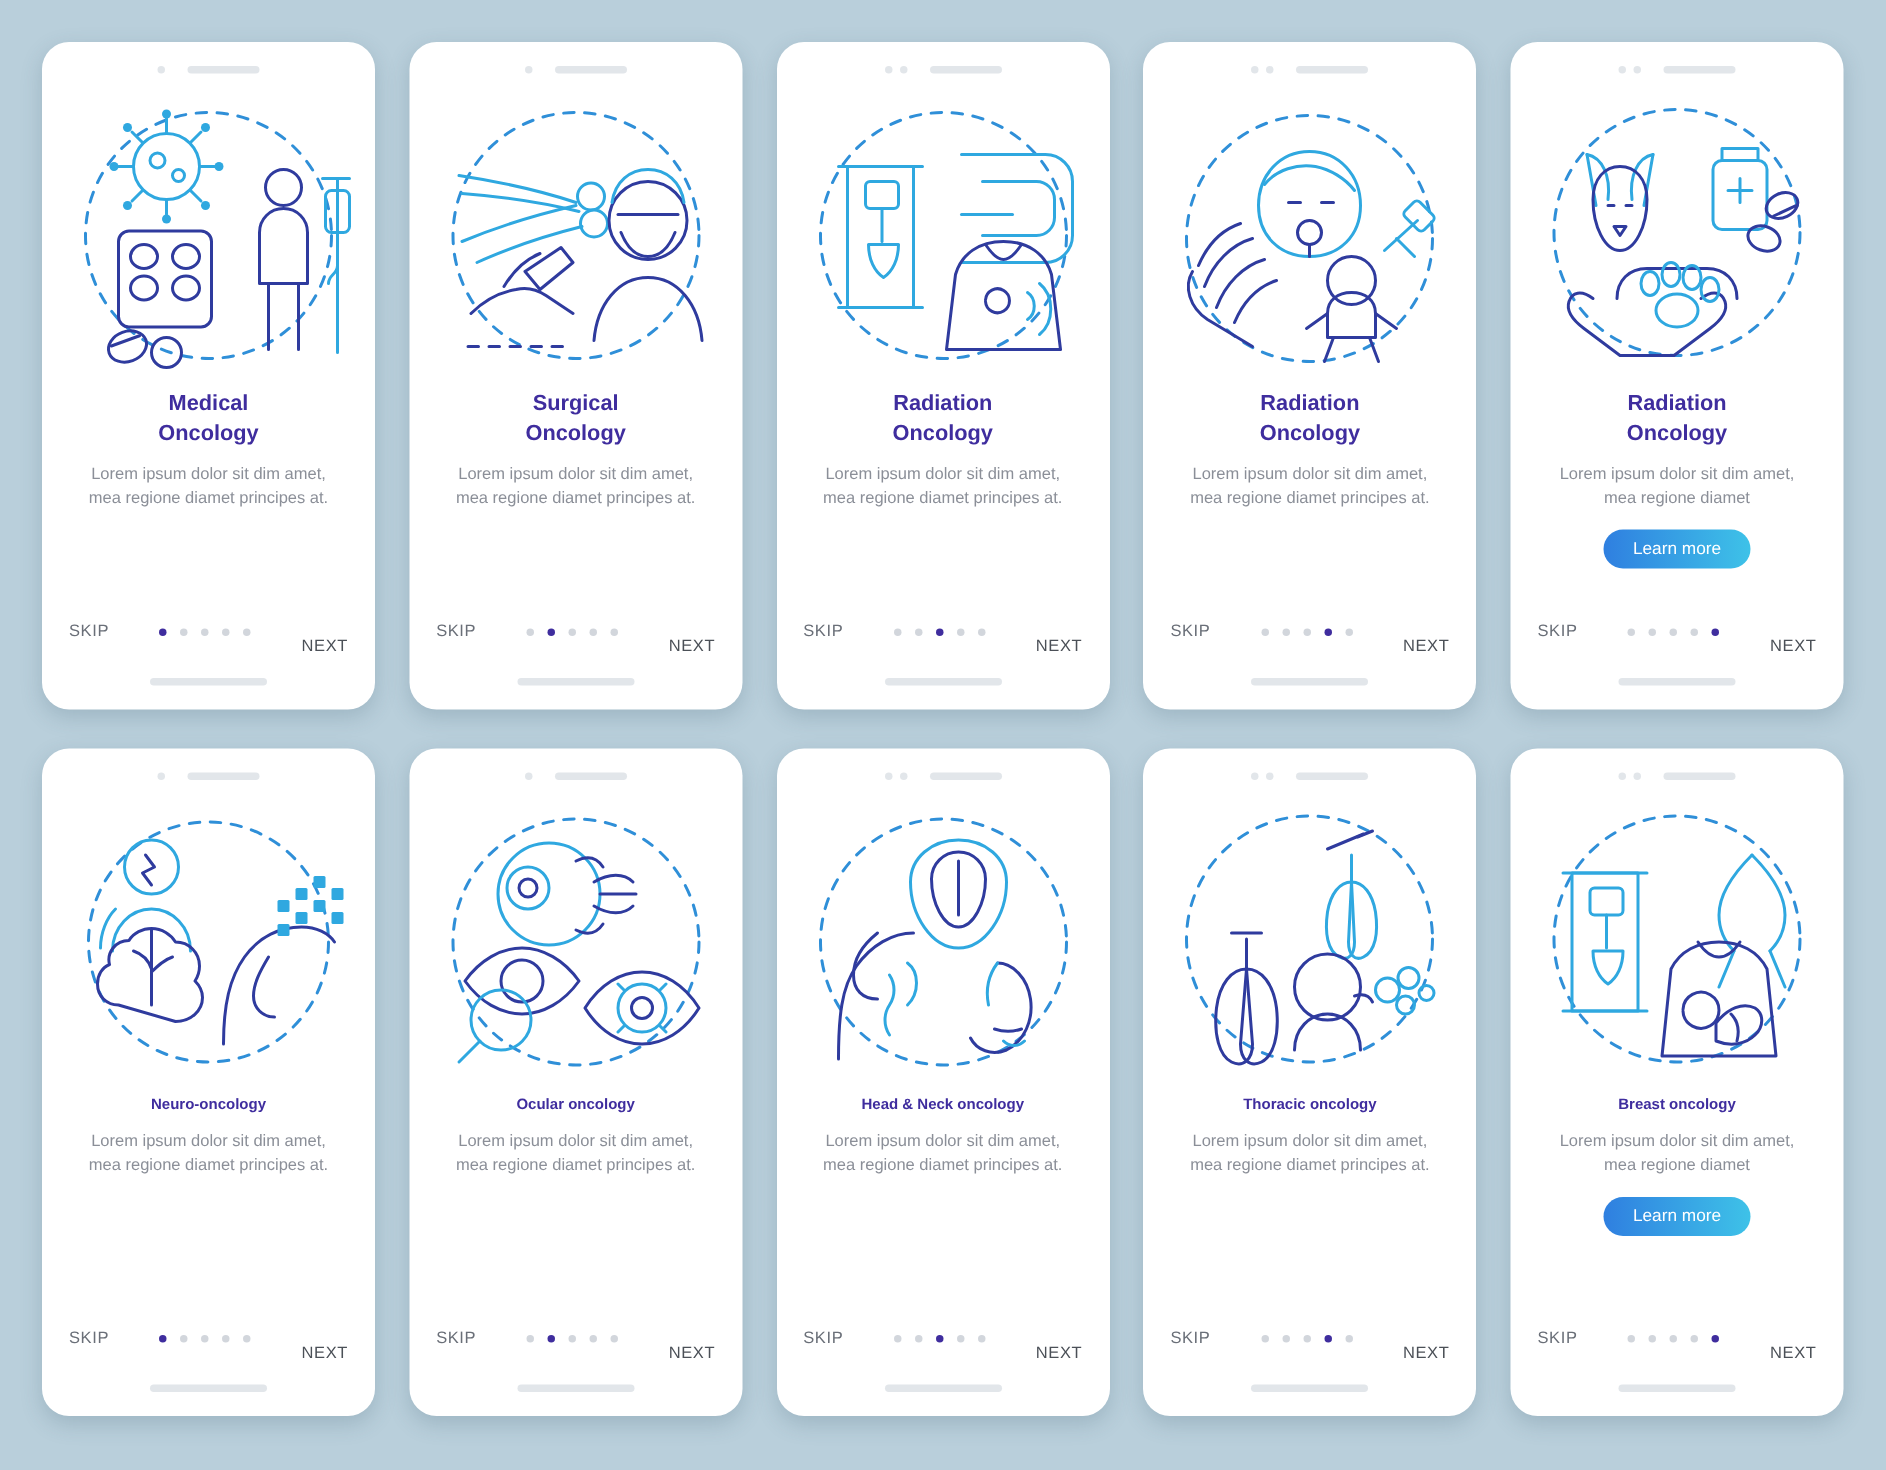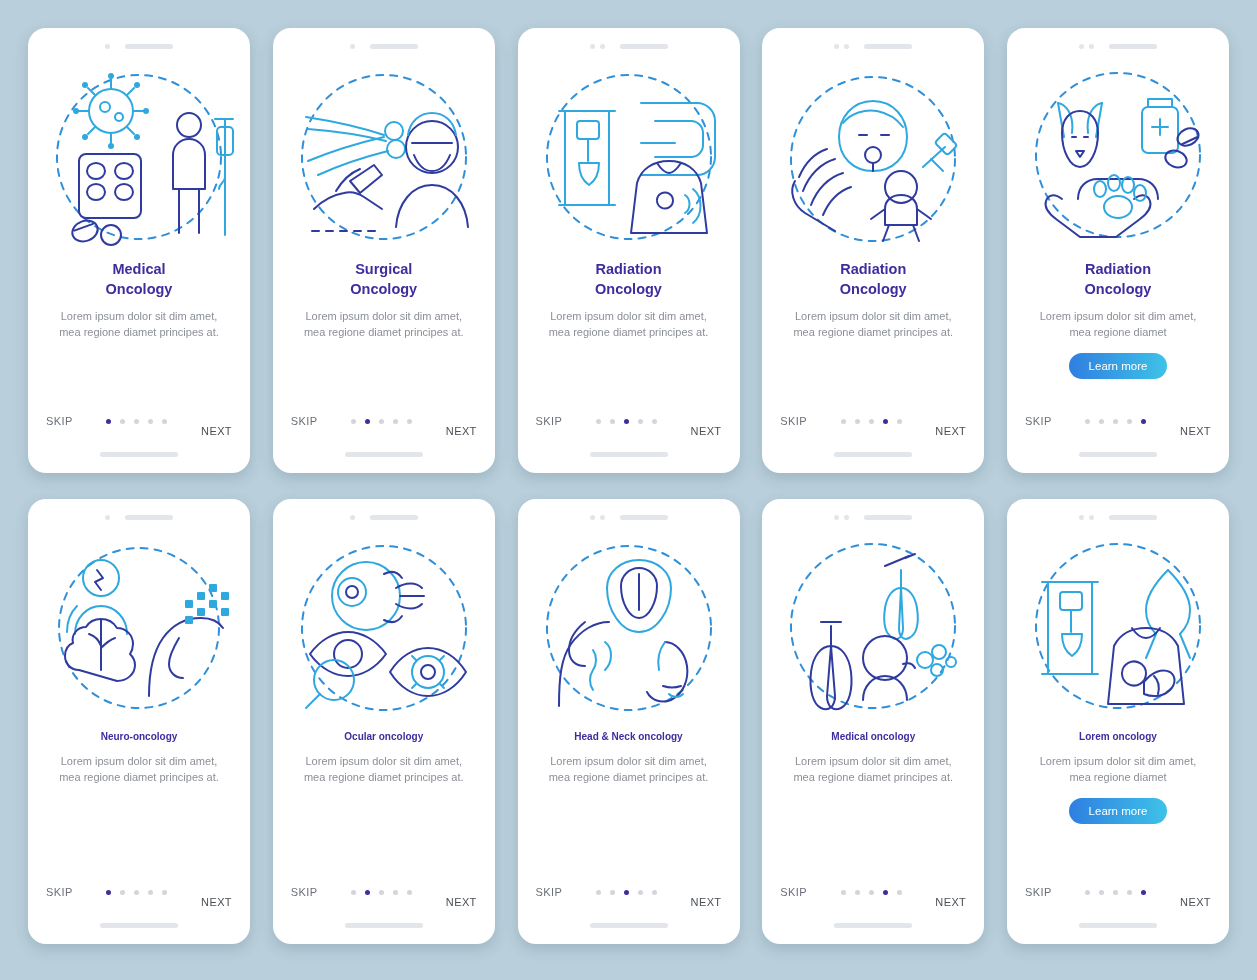--- a/index.html
+++ b/index.html
@@ -562,21 +562,21 @@
           <path class="s" d="M90 170c0-14 10-24 22-24s22 10 22 24" stroke="#2f3b9e"></path>
           <path class="s" d="M130 134c6-2 10 0 12 4" stroke="#2f3b9e"></path>
 
           <circle class="s" cx="152" cy="130" r="8" stroke="#2fa8e0"></circle>
           <circle class="s" cx="166" cy="122" r="7" stroke="#2fa8e0"></circle>
           <circle class="s" cx="164" cy="140" r="6" stroke="#2fa8e0"></circle>
           <circle class="s" cx="178" cy="132" r="5" stroke="#2fa8e0"></circle>
         </svg>
       </div>
       <div class="title one-line">
-        <div>Medical oncology</div>
+        <div>Thoracic oncology</div>
       </div>
       <div class="desc">Lorem ipsum dolor sit dim amet, mea regione diamet principes at.</div>
       <div class="footer">
         <span class="skip">SKIP</span>
         <span class="dots">
           <span class="dot"></span>
           <span class="dot"></span>
           <span class="dot"></span>
           <span class="dot active"></span>
           <span class="dot"></span>
@@ -607,21 +607,21 @@
           <path class="s" d="M138 104l-10 24M162 104l10 24" stroke="#2fa8e0"></path>
 
           <path class="s" d="M96 116c6-12 18-18 32-18s26 6 32 18l6 58H90z" stroke="#2f3b9e"></path>
           <path class="s" d="M114 98c4 6 8 10 14 10s10-4 14-10" stroke="#2f3b9e"></path>
           <path class="s" d="M104 144a12 12 0 1 0 0-1" stroke="#2f3b9e"></path>
           <path class="s" d="M126 152c8-10 18-14 26-10 6 4 6 12 0 18-6 6-16 8-26 4z" stroke="#2f3b9e"></path>
           <path class="s" d="M136 146c4 4 6 10 4 18" stroke="#2f3b9e"></path>
         </svg>
       </div>
       <div class="title one-line">
-        <div>Lorem oncology</div>
+        <div>Breast oncology</div>
       </div>
       <div class="desc">Lorem ipsum dolor sit dim amet, mea regione diamet</div>
       <button class="cta">Learn more</button>
       <div class="footer">
         <span class="skip">SKIP</span>
         <span class="dots">
           <span class="dot"></span>
           <span class="dot"></span>
           <span class="dot"></span>
           <span class="dot"></span>

